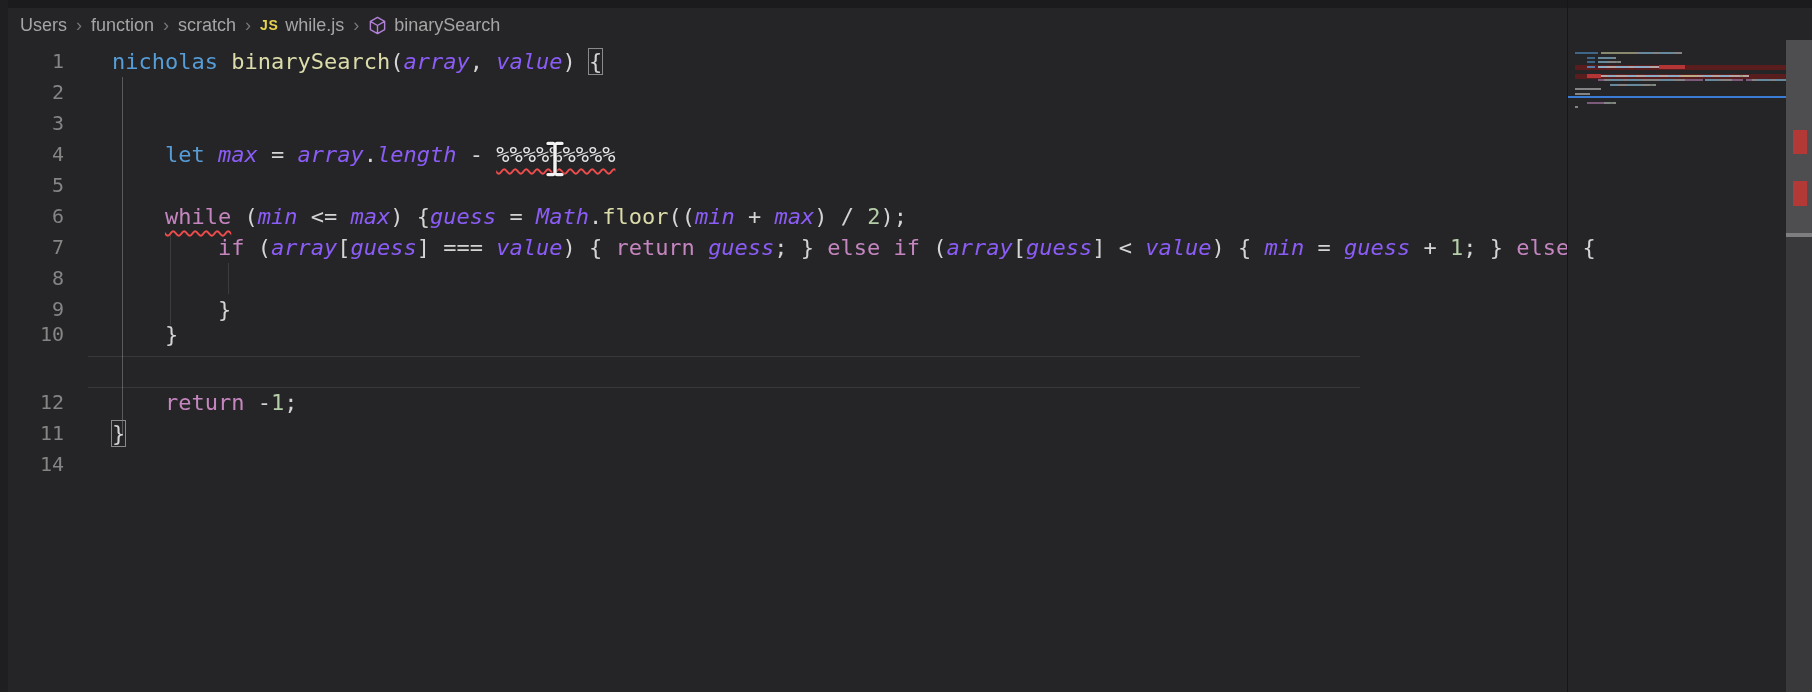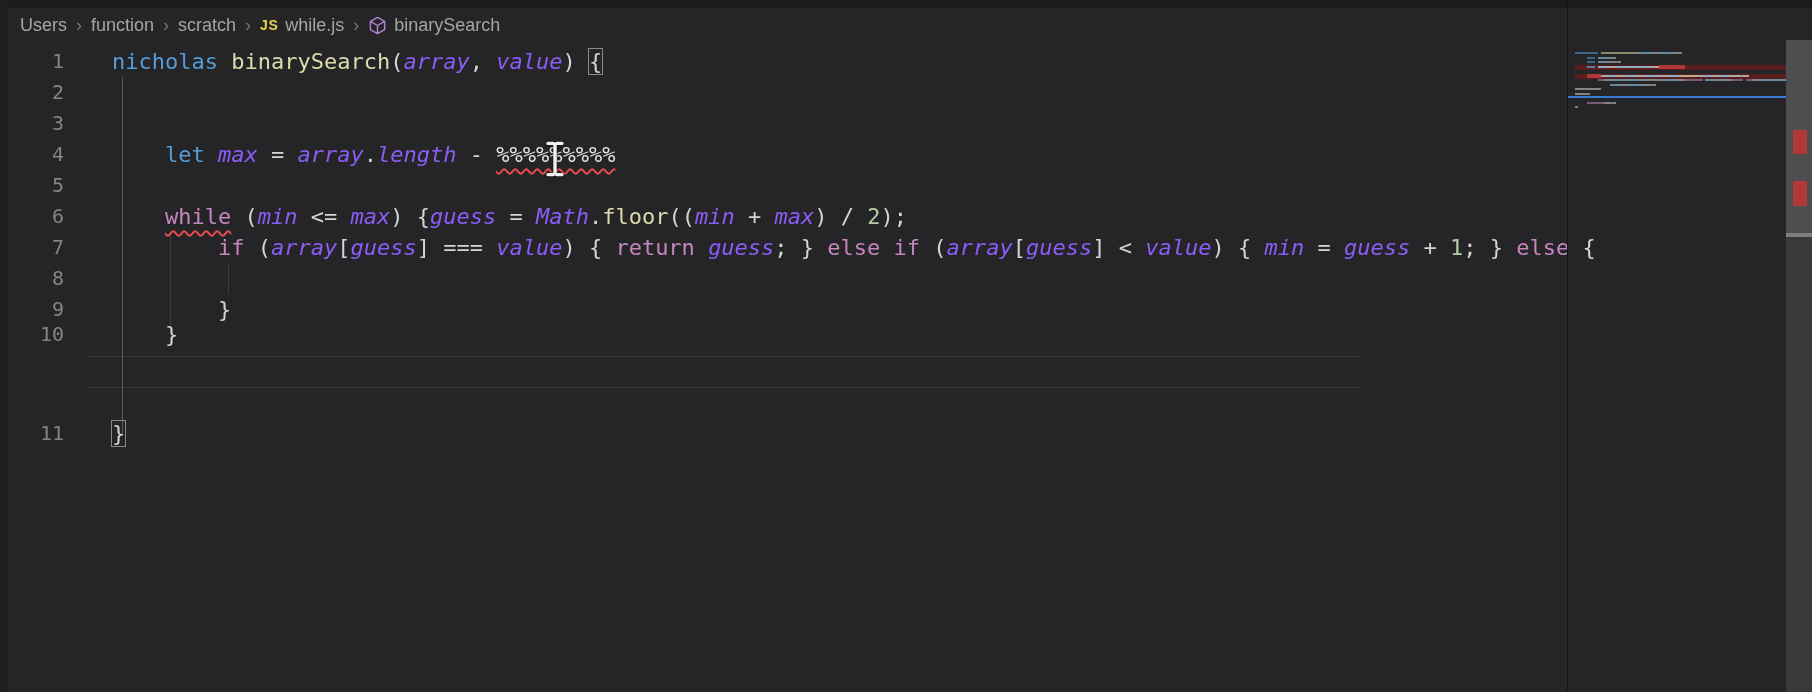--- a/index.html
+++ b/index.html
@@ -100,21 +100,23 @@
   <div class="code-row" style="top: 6px;"><div class="gutter-num">1</div><div class="code-text"><span class="tk-kw">nicholas</span><span class="tk-pl"> </span><span class="tk-fn">binarySearch</span><span class="tk-pl">(</span><span class="tk-var">array</span><span class="tk-pl">, </span><span class="tk-var">value</span><span class="tk-pl">) </span><span class="tk-brk">{</span></div></div>
       <div class="code-row" style="top: 37px;"><div class="gutter-num">2</div></div>
       <div class="code-row" style="top: 68px;"><div class="gutter-num">3</div></div>
       <div class="code-row" style="top: 99px;"><div class="gutter-num">4</div><div class="code-text"><span class="tk-pl">    </span><span class="tk-kw">let</span><span class="tk-pl"> </span><span class="tk-var">max</span><span class="tk-pl"> = </span><span class="tk-var">array</span><span class="tk-pl">.</span><span class="tk-var">length</span><span class="tk-pl"> - </span><span class="tk-err">%%%%%%%%%</span></div></div>
       <div class="code-row" style="top: 130px;"><div class="gutter-num">5</div><div class="code-text"></div></div>
       <div class="code-row" style="top: 161px;"><div class="gutter-num">6</div><div class="code-text"><span class="tk-pl">    </span><span class="tk-ctrlerr">while</span><span class="tk-pl"> (</span><span class="tk-var">min</span><span class="tk-pl"> &lt;= </span><span class="tk-var">max</span><span class="tk-pl">) {</span><span class="tk-var">guess</span><span class="tk-pl"> = </span><span class="tk-var">Math</span><span class="tk-pl">.</span><span class="tk-fn">floor</span><span class="tk-pl">((</span><span class="tk-var">min</span><span class="tk-pl"> + </span><span class="tk-var">max</span><span class="tk-pl">) / </span><span class="tk-num">2</span><span class="tk-pl">);</span></div></div>
       <div class="code-row" style="top: 192px;"><div class="gutter-num">7</div><div class="code-text"><span class="tk-pl">        </span><span class="tk-ctrl">if</span><span class="tk-pl"> (</span><span class="tk-var">array</span><span class="tk-pl">[</span><span class="tk-var">guess</span><span class="tk-pl">] === </span><span class="tk-var">value</span><span class="tk-pl">) { </span><span class="tk-ctrl">return</span><span class="tk-pl"> </span><span class="tk-var">guess</span><span class="tk-pl">; } </span><span class="tk-ctrl">else</span><span class="tk-pl"> </span><span class="tk-ctrl">if</span><span class="tk-pl"> (</span><span class="tk-var">array</span><span class="tk-pl">[</span><span class="tk-var">guess</span><span class="tk-pl">] &lt; </span><span class="tk-var">value</span><span class="tk-pl">) { </span><span class="tk-var">min</span><span class="tk-pl"> = </span><span class="tk-var">guess</span><span class="tk-pl"> + </span><span class="tk-num">1</span><span class="tk-pl">; } </span><span class="tk-ctrl">else</span><span class="tk-pl"> {</span></div></div>
       <div class="code-row" style="top: 223px;"><div class="gutter-num">8</div></div>
       <div class="code-row" style="top: 254px;"><div class="gutter-num">9</div><div class="code-text"><span class="tk-pl">        }</span></div></div>
       <div class="code-row" style="top: 279px;"><div class="gutter-num">10</div><div class="code-text"><span class="tk-pl">    }</span></div></div>
+      <div class="code-row" style="top: 347px;"><div class="gutter-num">12</div><div class="code-text"><span class="tk-pl">    </span><span class="tk-ctrl">return</span><span class="tk-pl"> -</span><span class="tk-num">1</span><span class="tk-pl">;</span></div></div>
       <div class="code-row" style="top: 378px;"><div class="gutter-num">11</div><div class="code-text"><span class="tk-brk">}</span></div></div>
+      <div class="code-row" style="top: 409px;"><div class="gutter-num">14</div><div class="code-text"></div></div>
     </div>
 
   <div id="minimap-divider"></div>
   <div id="minimap">
     <div id="mm-cursor-band" style="top:96px;"></div>
   <div class="mm-row" style="top: 51px;"><span class="mm-seg" style="width: 23.2px; background: rgb(86, 156, 214);"></span><span class="mm-seg" style="width: 2.9px; background: transparent;"></span><span class="mm-seg" style="width: 34.8px; background: rgb(220, 220, 170);"></span><span class="mm-seg" style="width: 2.9px; background: rgb(212, 212, 212);"></span><span class="mm-seg" style="width: 14.5px; background: rgb(156, 220, 254);"></span><span class="mm-seg" style="width: 5.8px; background: rgb(212, 212, 212);"></span><span class="mm-seg" style="width: 14.5px; background: rgb(156, 220, 254);"></span><span class="mm-seg" style="width: 5.8px; background: rgb(212, 212, 212);"></span><span class="mm-seg" style="width: 2.9px; background: rgb(212, 212, 212);"></span></div>
       <div class="mm-row" style="top: 55.5px;"><span class="mm-seg" style="width: 11.6px; background: transparent;"></span><span class="mm-seg" style="width: 8.7px; background: rgb(86, 156, 214);"></span><span class="mm-seg" style="width: 2.9px; background: transparent;"></span><span class="mm-seg" style="width: 14.5px; background: rgb(156, 220, 254);"></span><span class="mm-seg" style="width: 2.9px; background: rgb(212, 212, 212);"></span></div>
       <div class="mm-row" style="top: 60px;"><span class="mm-seg" style="width: 11.6px; background: transparent;"></span><span class="mm-seg" style="width: 8.7px; background: rgb(86, 156, 214);"></span><span class="mm-seg" style="width: 2.9px; background: transparent;"></span><span class="mm-seg" style="width: 8.7px; background: rgb(156, 220, 254);"></span><span class="mm-seg" style="width: 8.7px; background: rgb(212, 212, 212);"></span><span class="mm-seg" style="width: 2.9px; background: rgb(181, 206, 168);"></span><span class="mm-seg" style="width: 2.9px; background: rgb(212, 212, 212);"></span></div>
       <div class="mm-row err" style="top: 64.5px;"><span class="mm-seg" style="width: 11.6px; background: transparent;"></span><span class="mm-seg" style="width: 8.7px; background: rgb(86, 156, 214);"></span><span class="mm-seg" style="width: 2.9px; background: transparent;"></span><span class="mm-seg" style="width: 8.7px; background: rgb(156, 220, 254);"></span><span class="mm-seg" style="width: 8.7px; background: rgb(212, 212, 212);"></span><span class="mm-seg" style="width: 14.5px; background: rgb(156, 220, 254);"></span><span class="mm-seg" style="width: 2.9px; background: rgb(212, 212, 212);"></span><span class="mm-seg" style="width: 17.4px; background: rgb(156, 220, 254);"></span><span class="mm-seg" style="width: 8.7px; background: rgb(212, 212, 212);"></span><span class="mm-seg bright" style="width: 26.1px; background: rgb(230, 230, 230);"></span></div>
       <div class="mm-row" style="top: 69px;"></div>

